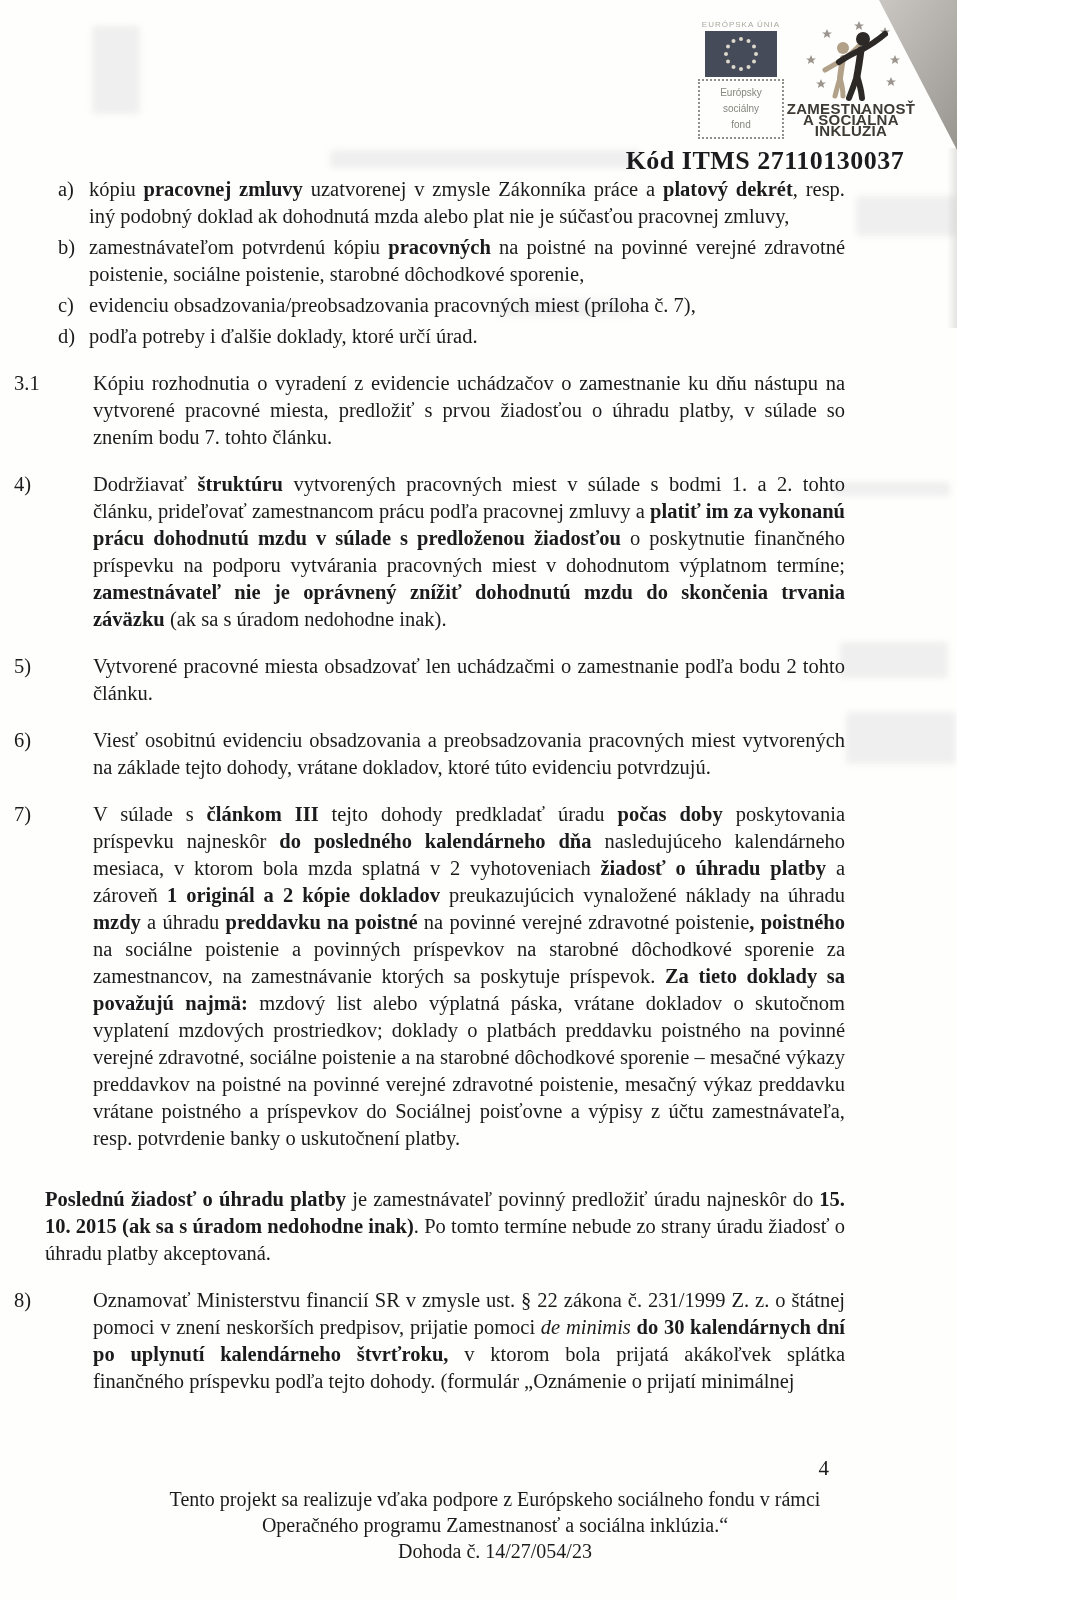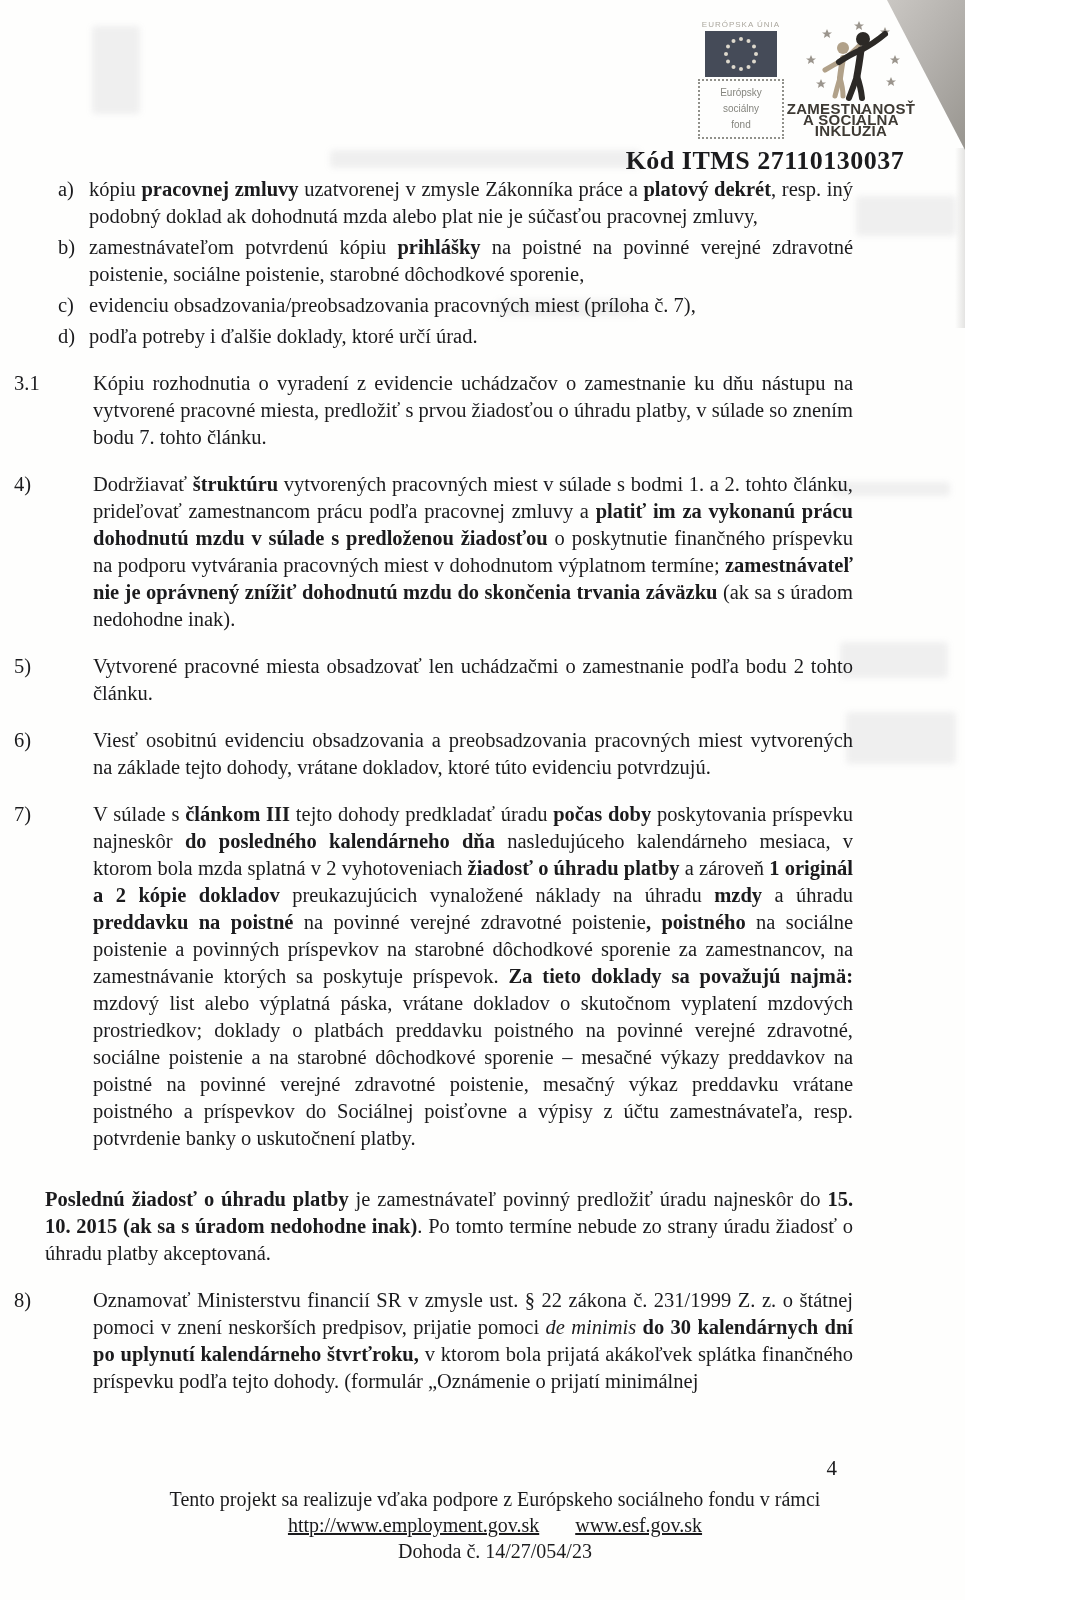--- a/index.html
+++ b/index.html
@@ -1,21 +1,20 @@
 <!DOCTYPE html>
 <html><head>
 <meta charset="utf-8">
 <style>
   html,body { margin:0; padding:0; background:#ffffff; }
   .page {
     position:relative; width:957px; height:1600px; overflow:hidden;
     background:#fefefd;
     font-family:"Liberation Serif","DejaVu Serif",serif;
     color:#1b1b1d;
-    padding-left:8px;
   }
 
   
   .corner-fold {
     position:absolute; top:0; right:0; width:78px; height:150px;
     background:linear-gradient(125deg,#cac7c3 0%,#b4b1ad 45%,#98958f 100%);
     clip-path:polygon(0 0,100% 0,100% 100%);
   }
   .edge-shade {
     position:absolute; top:148px; right:0; width:10px; height:180px;
@@ -146,21 +145,21 @@
 
   <div class="itms-code">Kód ITMS 27110130037</div>
 
   <main class="doc" id="doc-items">
       <div class="item letter">
         <span class="marker">a)</span>
         <span class="body"><span>kópiu </span><span class="b">pracovnej zmluvy</span><span> uzatvorenej v zmysle Zákonníka práce a </span><span class="b">platový dekrét</span><span>, resp. iný podobný doklad ak dohodnutá mzda alebo plat nie je súčasťou pracovnej zmluvy,</span></span>
       </div>
       <div class="item letter">
         <span class="marker">b)</span>
-        <span class="body"><span>zamestnávateľom potvrdenú kópiu </span><span class="b">prihlášky</span><span> na poistné na povinné verejné zdravotné poistenie, sociálne poistenie, starobné dôchodkové sporenie,</span></span>
+        <span class="body"><span>zamestnávateľom potvrdenú kópiu </span><span class="b">pracovných</span><span> na poistné na povinné verejné zdravotné poistenie, sociálne poistenie, starobné dôchodkové sporenie,</span></span>
       </div>
       <div class="item letter">
         <span class="marker">c)</span>
         <span class="body"><span>evidenciu obsadzovania/preobsadzovania pracovných miest (príloha č. 7),</span></span>
       </div>
       <div class="item letter">
         <span class="marker">d)</span>
         <span class="body"><span>podľa potreby i ďalšie doklady, ktoré určí úrad.</span></span>
       </div>
       <div class="item number">
@@ -188,19 +187,17 @@
       </div>
       <div class="item number">
         <span class="marker">8)</span>
         <span class="body"><span>Oznamovať Ministerstvu financií SR v zmysle ust. § 22 zákona č. 231/1999 Z. z. o štátnej pomoci v znení neskorších predpisov, prijatie pomoci </span><span class="i">de minimis</span><span> </span><span class="b">do 30 kalendárnych dní po uplynutí kalendárneho štvrťroku,</span><span> v ktorom bola prijatá akákoľvek splátka finančného príspevku podľa tejto dohody. (formulár „Oznámenie o prijatí minimálnej</span></span>
       </div>
     </main>
 
   <div class="page-number">4</div>
   <div class="footer">
     <div>Tento projekt sa realizuje vďaka podpore z Európskeho sociálneho fondu v rámci</div>
-    <div class="links">
-      <a href="#">http://www.employment.gov.sk</a><a href="#">www.esf.gov.sk</a>
-    </div>
+    <div>Operačného programu Zamestnanosť a sociálna inklúzia.“</div>
     <div>Dohoda č. 14/27/054/23</div>
   </div>
 
 </div>
 
 </body></html>

